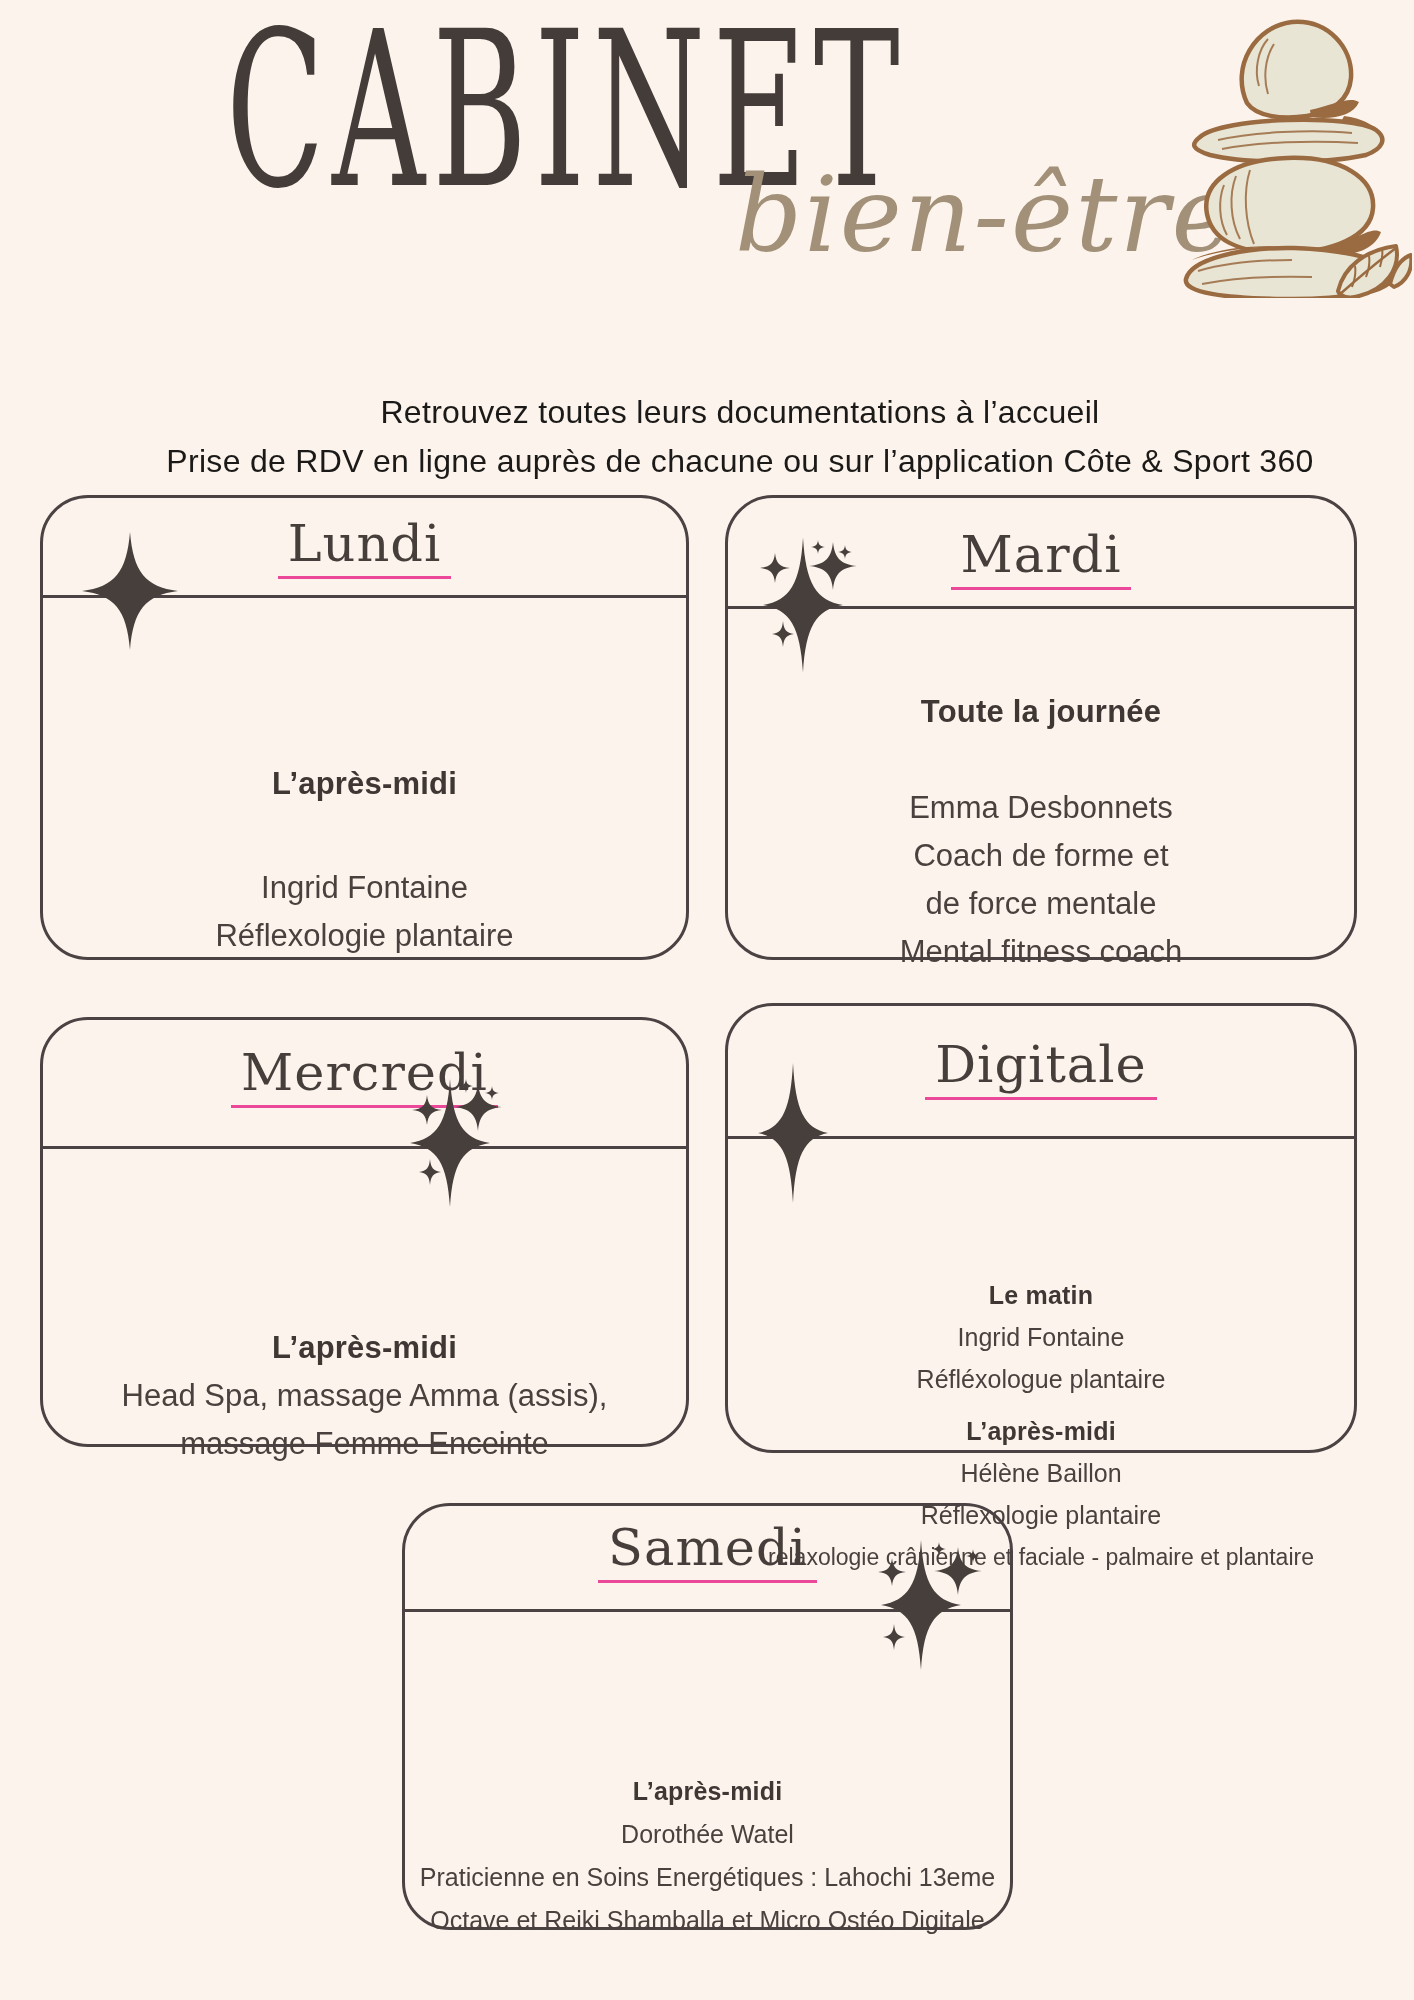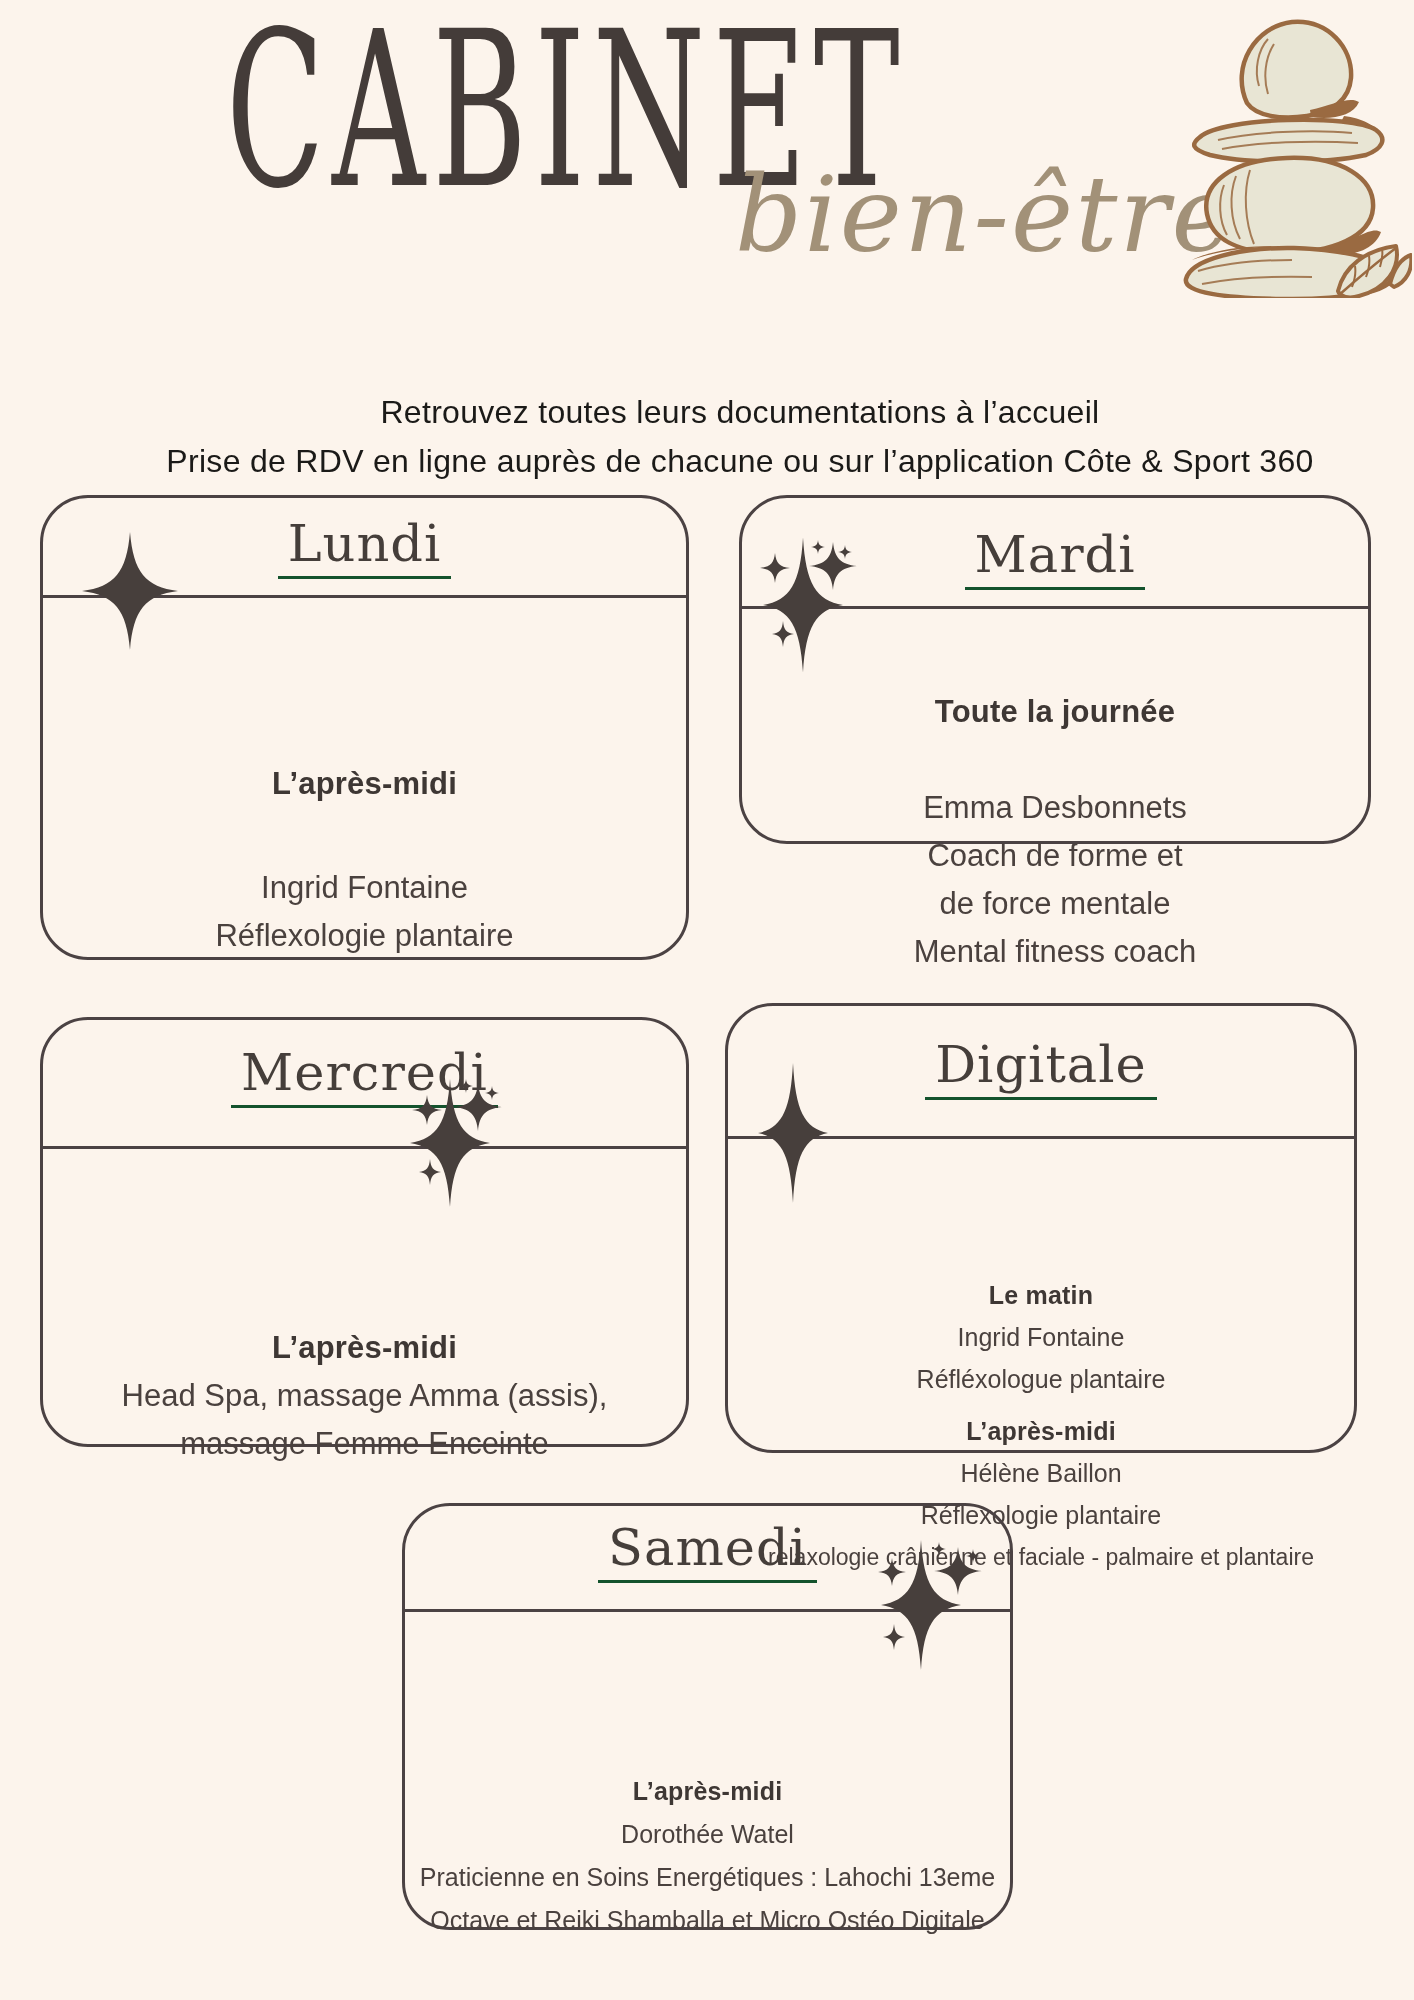--- a/index.html
+++ b/index.html
@@ -35,21 +35,21 @@
     border:3px solid #4b4243; border-radius:48px;
     background:transparent;
   }
   .card-head{
     position:relative; display:flex; justify-content:center; align-items:flex-end;
     box-sizing:border-box; width:100%;
   }
   .day-title{
     font-family:"DejaVu Serif", serif; font-weight:400;
     font-size:51px; line-height:1; letter-spacing:1px; color:#453e3a;
-    border-bottom:3px solid #14532d; padding:0 10px 7px 10px; white-space:nowrap;
+    border-bottom:3px solid #ec4899; padding:0 10px 7px 10px; white-space:nowrap;
   }
   .card-divider{
     position:absolute; left:-3px; right:-3px; height:3px; background:#4b4243;
   }
   .card-body{
     position:relative; text-align:center; width:100%;
   }
   .line{white-space:nowrap;}
   .line.bold{font-weight:700; letter-spacing:0.2px; color:#3e3734;}
   .line.small{font-size:0.92em;}
@@ -116,21 +116,21 @@
         <div class="line bold">L’après-midi</div>
         <div class="line gap-lg">Ingrid Fontaine</div>
         <div class="line">Réflexologie plantaire</div>
       </div>
     </div>
     <div class="sparkle" style="left: 130px; top: 591px; width: 96px; height: 118px;">
       <svg viewBox="-50 -50 100 100" preserveAspectRatio="none">
         <path d="M0,-50C3.5,-16 16,-3.5 50,0C16,3.5 3.5,16 0,50C-3.5,16 -16,3.5 -50,0C-16,-3.5 -3.5,-16 0,-50Z" fill="#473f3c"></path>
       </svg>
     </div>
-    <div class="card" style="left: 725px; top: 495px; width: 632px; height: 349px; margin-left: 14px; --gap-lg: 48px;">
+    <div class="card" style="left: 725px; top: 495px; width: 632px; height: 465px; --gap-lg: 48px;">
       <div class="card-head" style="height: 108px; padding-bottom: 16px;">
         <span class="day-title">Mardi</span>
       </div>
       <div class="card-divider" style="top: 108px;"></div>
       <div class="card-body" style="padding-top: 82px; font-size: 31px; line-height: 48px;">
         <div class="line bold">Toute la journée</div>
         <div class="line gap-lg">Emma Desbonnets</div>
         <div class="line">Coach de forme et</div>
         <div class="line">de force mentale</div>
         <div class="line">Mental fitness coach</div>

